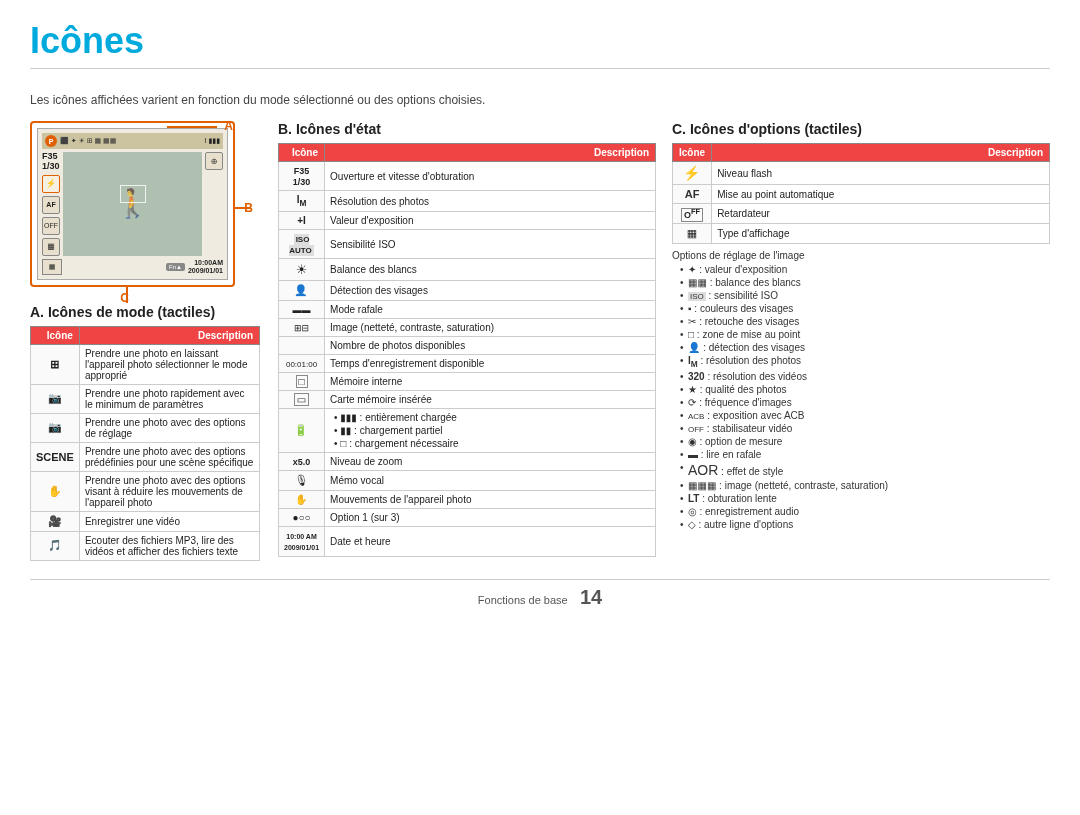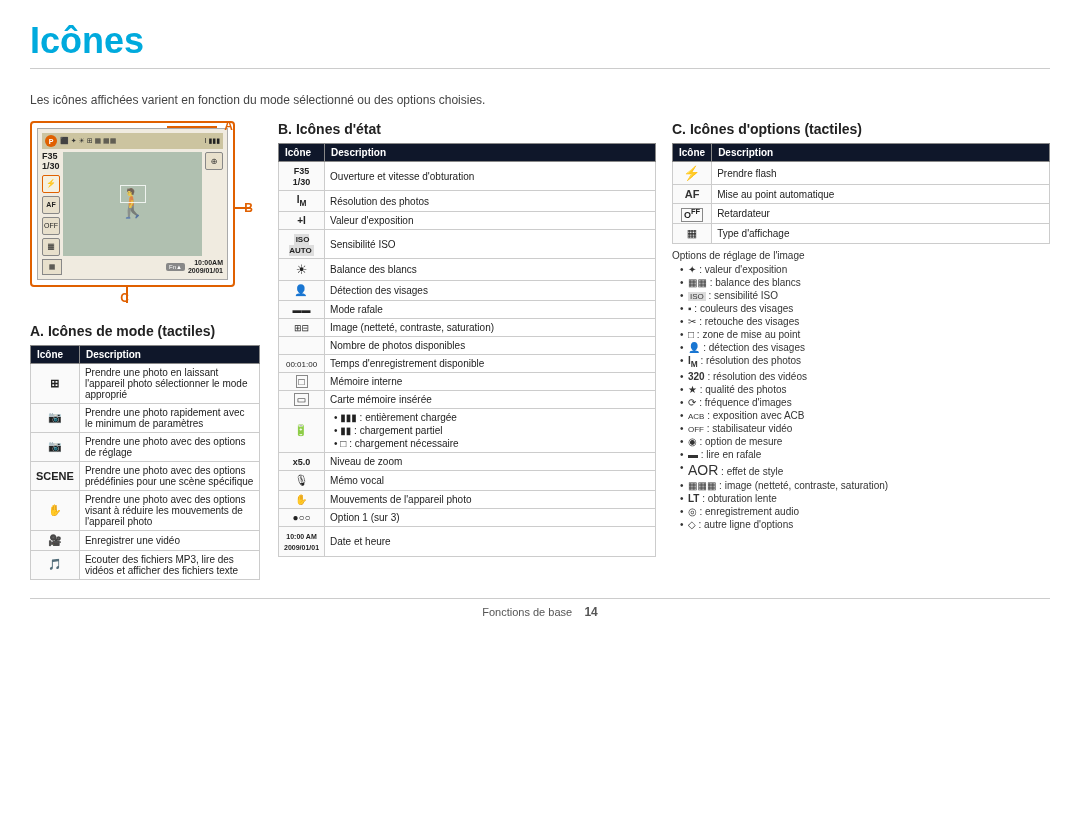--- a/index.html
+++ b/index.html
@@ -35,42 +35,42 @@
     }
 
     
     .camera-section {
       width: 230px;
       flex-shrink: 0;
     }
 
     
     .section-a {
-      margin-top: 26px;
+      margin-top: 7px;
     }
 
     .section-title {
       font-size: 14px;
       font-weight: bold;
       color: #222;
       margin-bottom: 6px;
     }
 
     .icons-table {
       border-collapse: collapse;
       width: 100%;
     }
 
     .icons-table th {
-      background: #0f172a;
+      background: #ef4444;
       color: #fff;
       padding: 3px 6px;
       font-size: 10px;
       font-weight: bold;
-      text-align: left;
+      text-align: right;
       border: 1px solid #888;
     }
 
     .icons-table td {
       border: 1px solid #ccc;
       padding: 3px 5px;
       vertical-align: middle;
       font-size: 10px;
     }
 
@@ -131,21 +131,21 @@
     .footer {
       text-align: center;
       margin-top: 18px;
       font-size: 11px;
       color: #555;
       border-top: 1px solid #ccc;
       padding-top: 6px;
     }
 
     .footer-page {
-      font-size: 12px;
+      font-size: 20px;
       font-weight: bold;
     }
 
     .cam-wrapper {
       position: relative;
       display: inline-block;
     }
 
   </style>
 </head>
@@ -354,21 +354,21 @@
       <table class="icons-table">
         <thead>
           <tr>
             <th>Icône</th>
             <th>Description</th>
           </tr>
         </thead>
         <tbody id="section-c-body">
             <tr>
     <td class="icon-cell"><span style="font-size:14px;">⚡</span></td>
-    <td>Prendre flash</td>
+    <td>Niveau flash</td>
   </tr>
             <tr>
     <td class="icon-cell"><span style="font-weight:bold;font-size:11px;color:#333;">AF</span></td>
     <td>Mise au point automatique</td>
   </tr>
             <tr>
     <td class="icon-cell"><span style="font-size:9px;font-weight:bold;border:1px solid #888;padding:1px 2px;">O<sup>FF</sup></span></td>
     <td>Retardateur</td>
   </tr>
             <tr>

